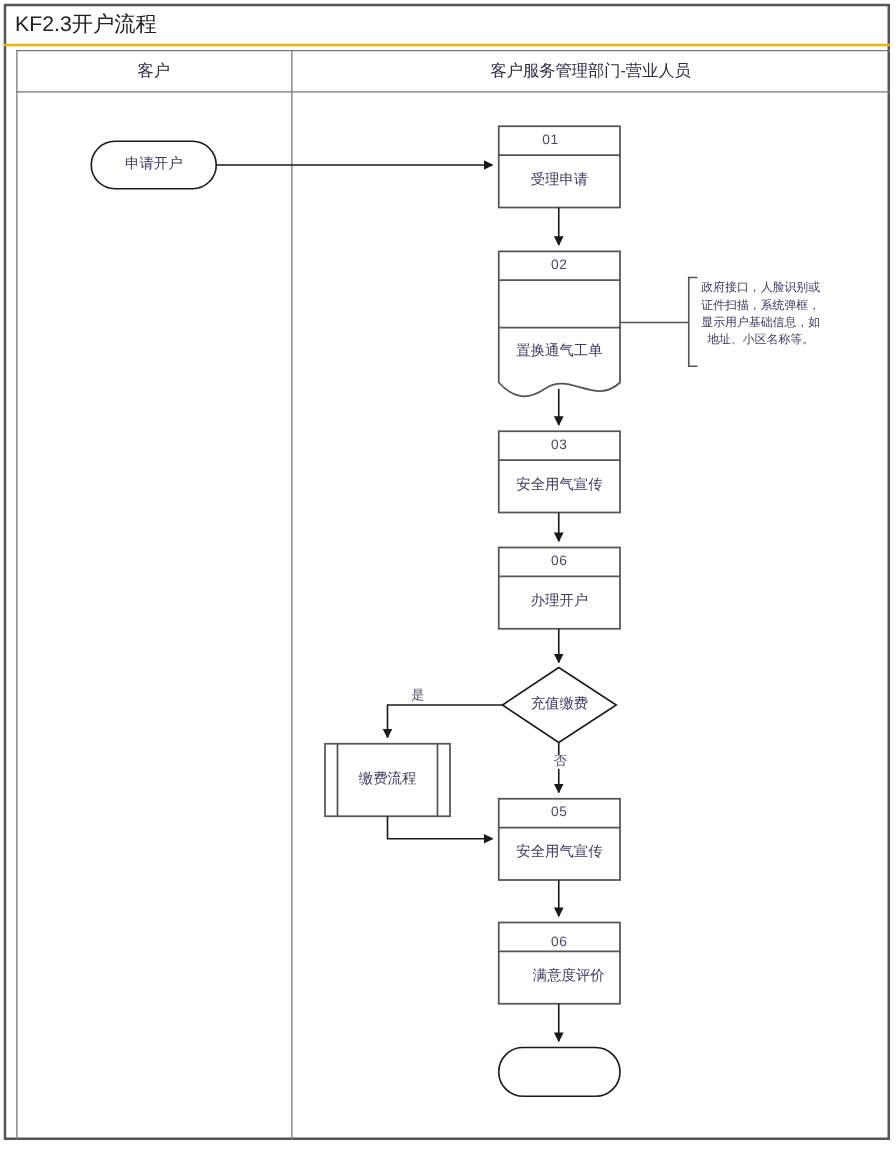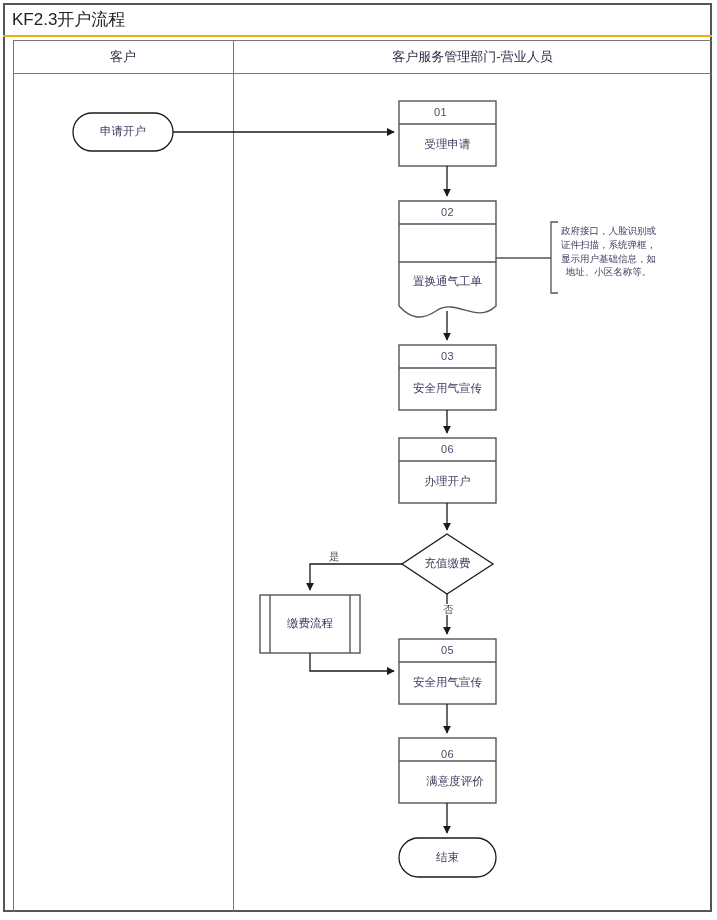--- a/index.html
+++ b/index.html
@@ -238,15 +238,14 @@
   <div class="edge-label" style="left:442px; top:604px;">否</div>
 
   <div class="node-label" style="left:260px; top:595px; width:100px; height:58px;text-align:center;">缴费流程</div>
 
   <div class="node-label node-num" style="left:399px; top:639px; width:97px; height:23px;">05</div>
   <div class="node-label" style="left:399px; top:662px; width:97px; height:42px;">安全用气宣传</div>
 
   <div class="node-label node-num" style="left:399px; top:738px; width:97px; height:33px;">06</div>
   <div class="node-label" style="left:399px; top:761px; width:112px; height:42px;">满意度评价</div>
 
-  <div class="node-label" style="left:399px; top:838px; width:97px; height:39px;">结束</div>
 
 </div>
 
 </body></html>

